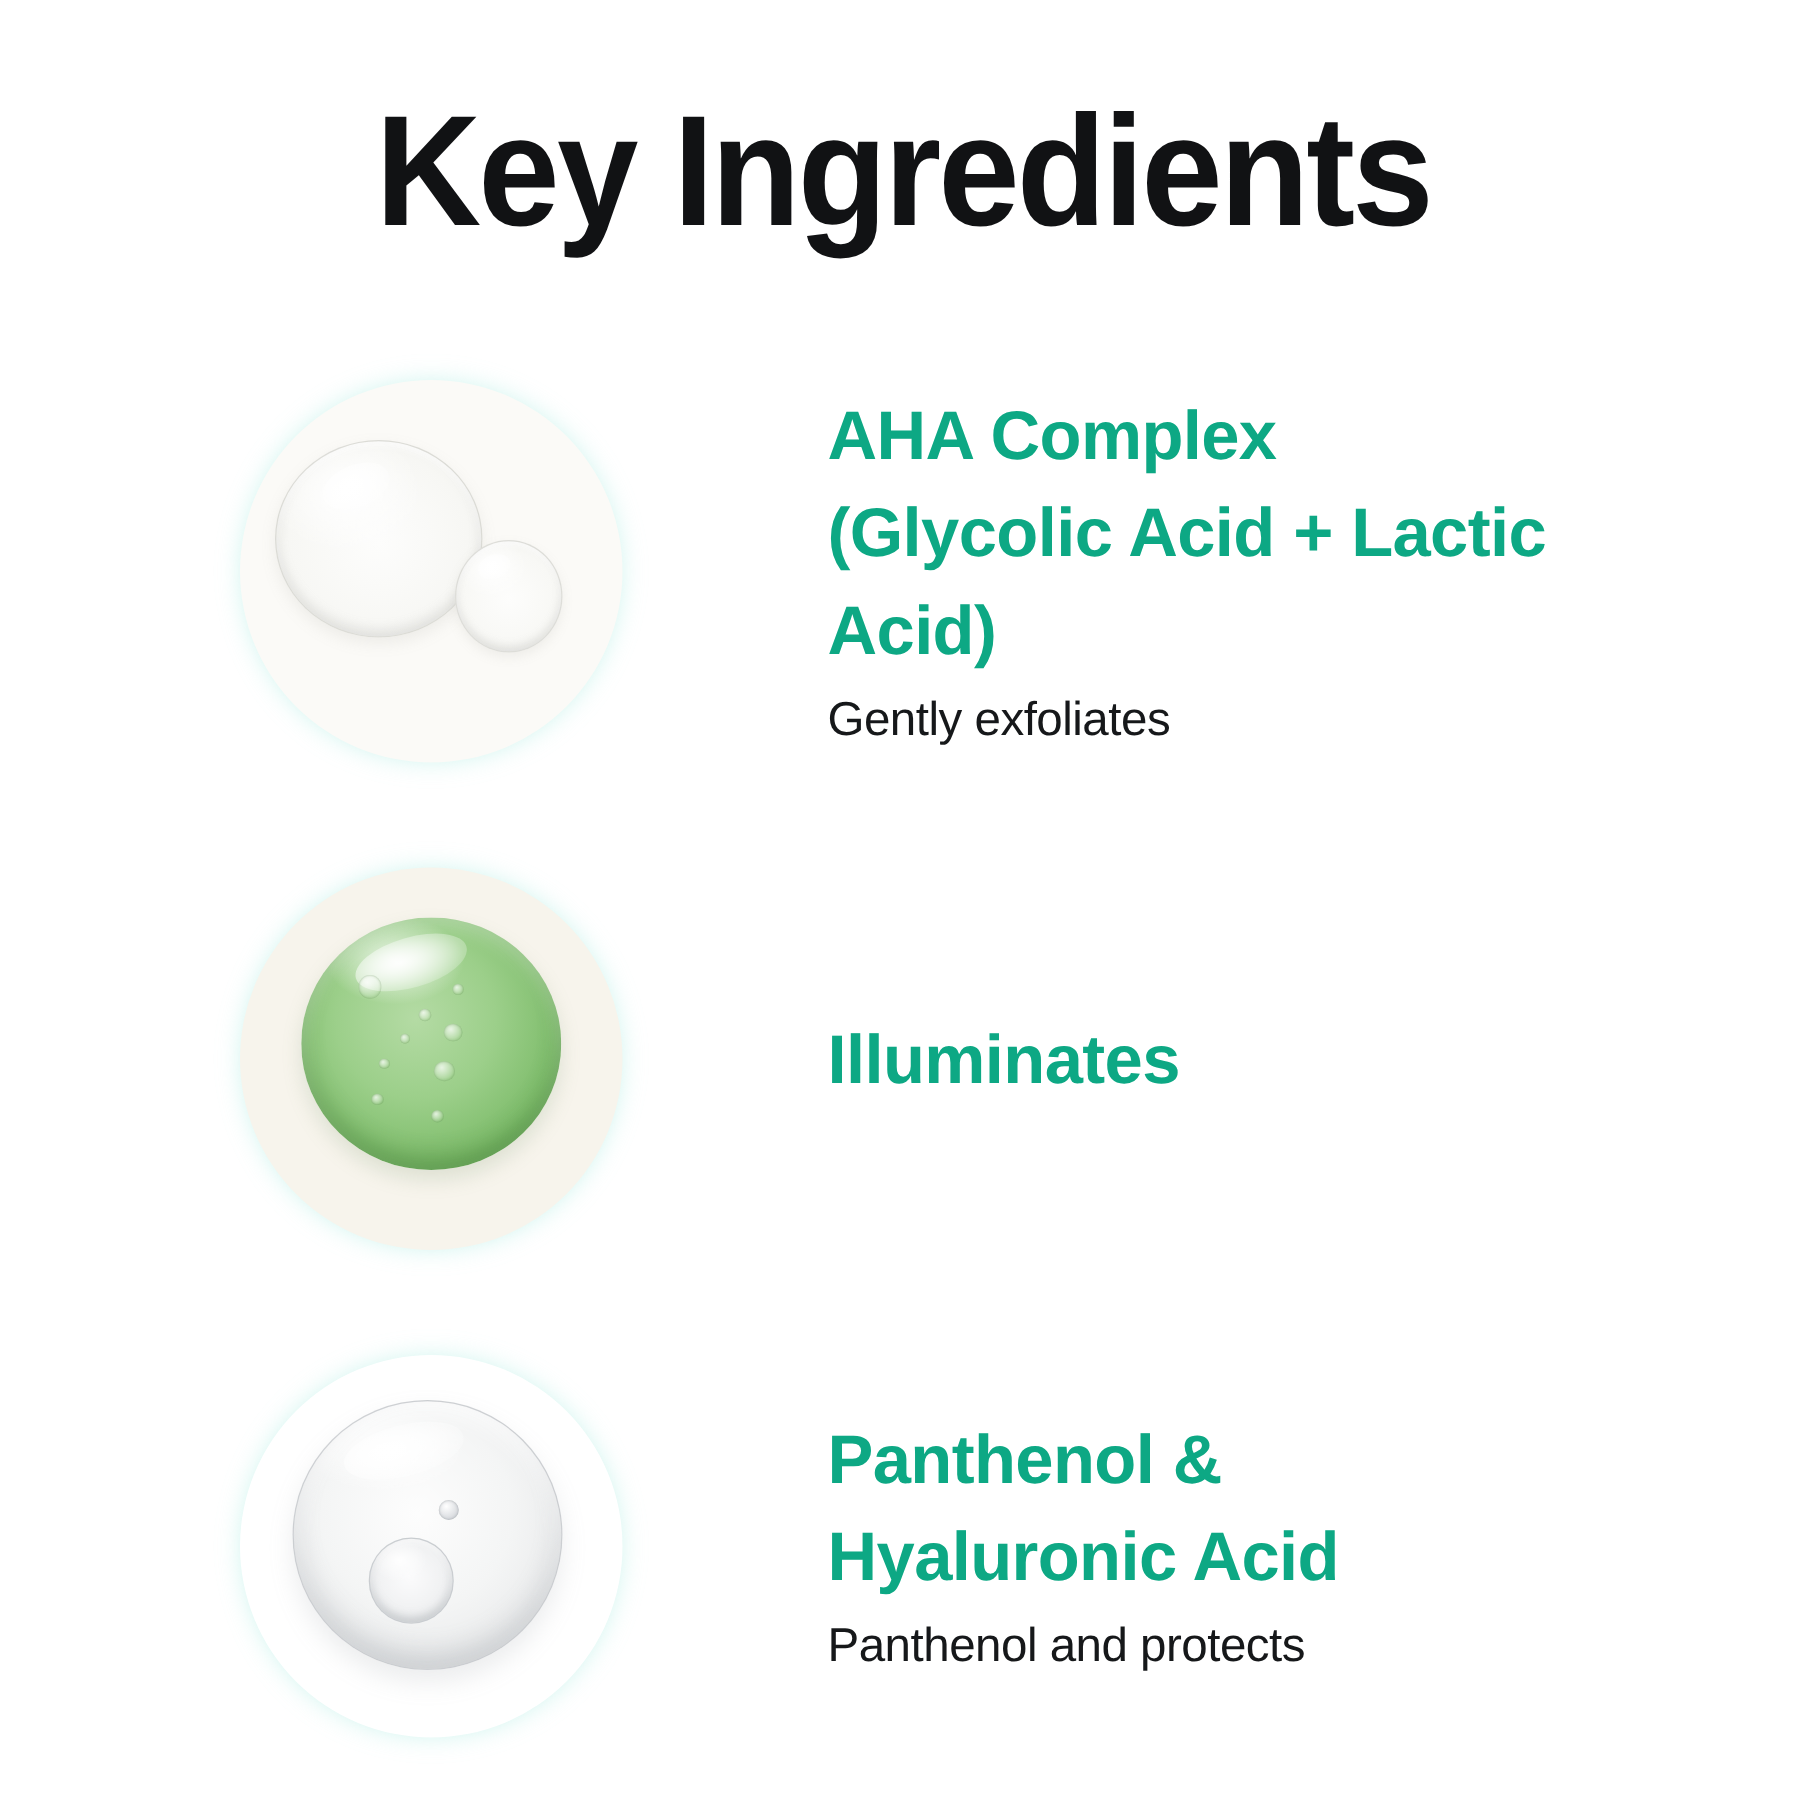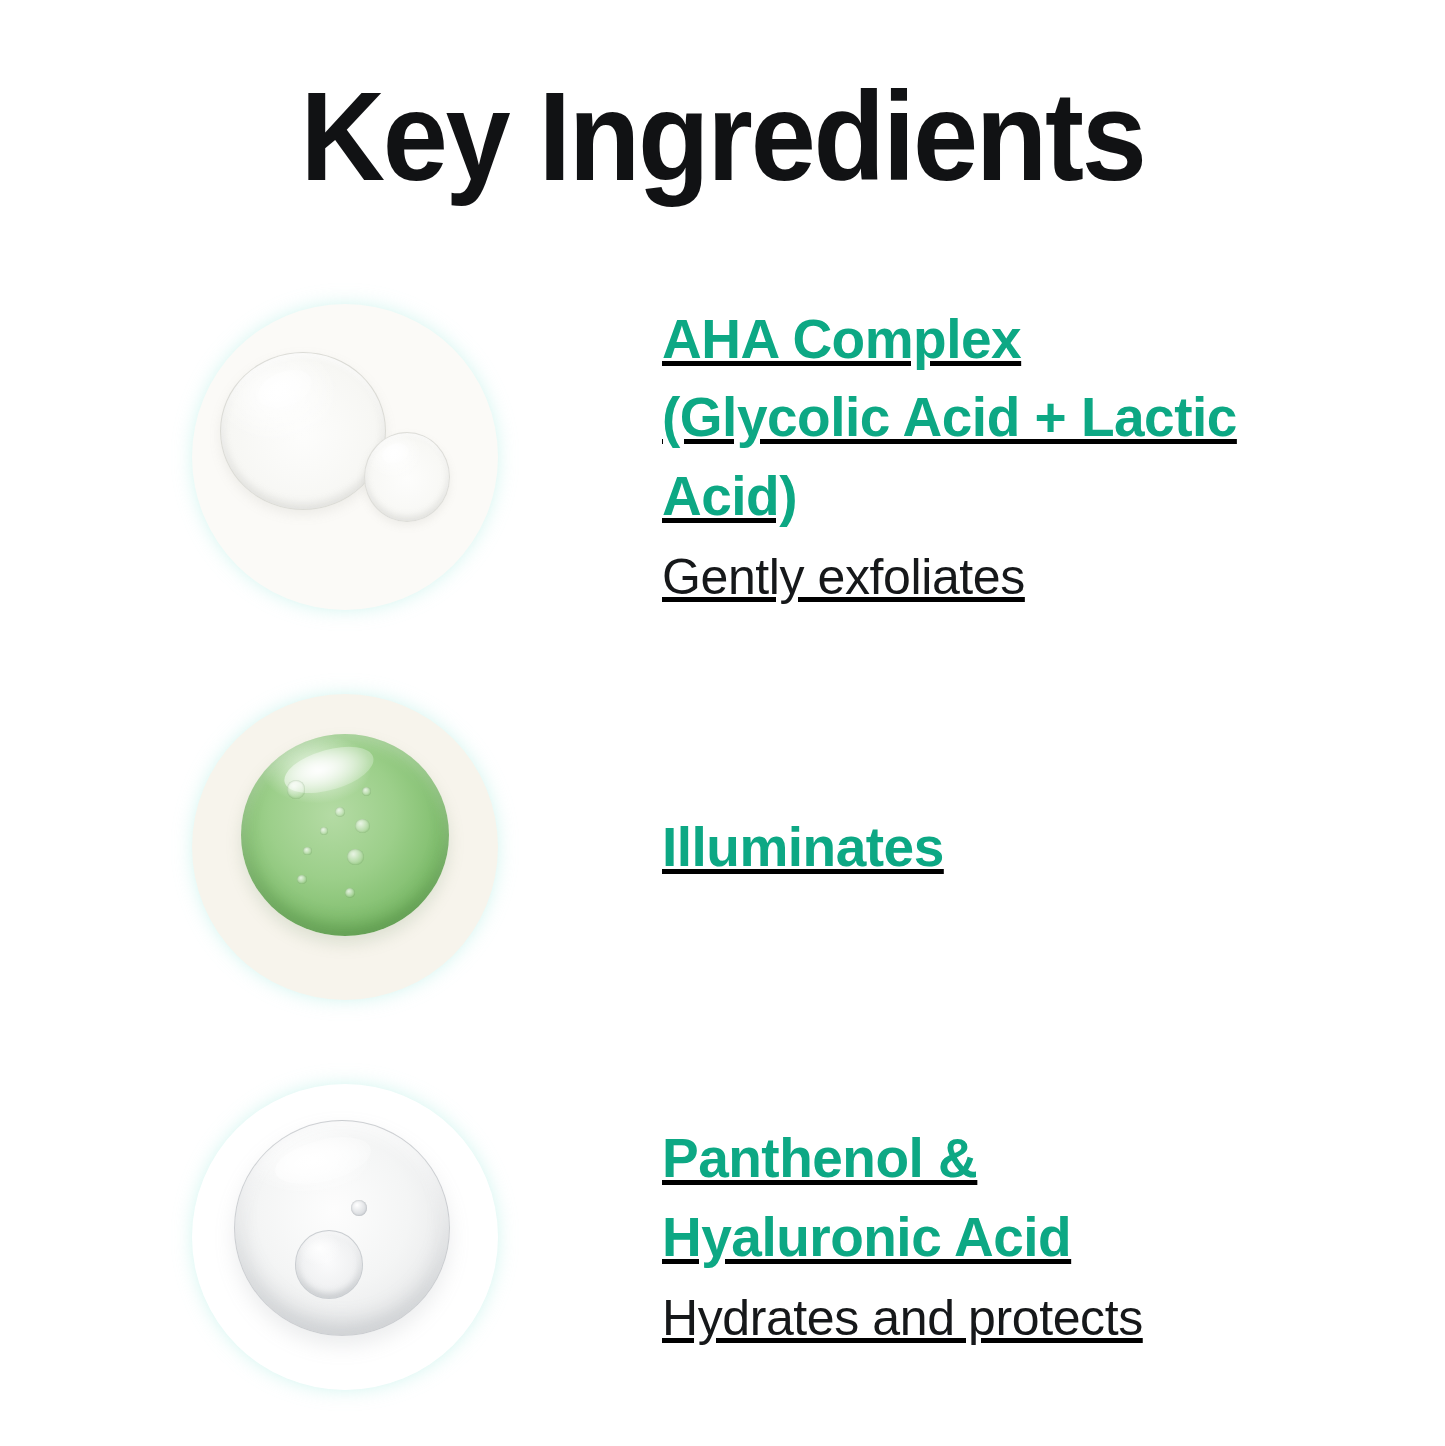--- a/index.html
+++ b/index.html
@@ -228,34 +228,33 @@
     height: 7.5%;
     border-radius: 50%;
     background: radial-gradient(circle at 38% 32%, #ffffff, #d5d8dc 75%);
     box-shadow: inset 0 0 2px rgba(120,126,132,0.6);
   }
 
   
   .text {
     margin-left: 122px;
     max-width: 700px;
-    text-decoration: underline;
   }
   .ing-heading {
     color: #0DA884;
     font-size: 55px;
     font-weight: bold;
     line-height: 1.42;
     letter-spacing: -0.5px;
     white-space: pre-line;
     margin: 0;
   }
   .ing-desc {
     color: #16181a;
-    font-size: 50px;
+    font-size: 38px;
     font-weight: normal;
     line-height: 1.46;
     letter-spacing: -0.4px;
     white-space: pre-line;
     margin: 6px 0 0 0;
   }
 </style>
 </head>
 <body>
 
@@ -306,17 +305,17 @@
       <div class="disc disc-panth">
         <div class="clear-big">
           <span class="inner-drop"></span>
           <span class="tiny-bub"></span>
         </div>
       </div>
     </div>
     <div class="text">
       <div class="ing-heading">Panthenol &amp;
 Hyaluronic Acid</div>
-      <div class="ing-desc">Hydrates and protects</div>
+      <div class="ing-desc">Panthenol and protects</div>
     </div>
   </div>
 
 </div>
 
 </body></html>

